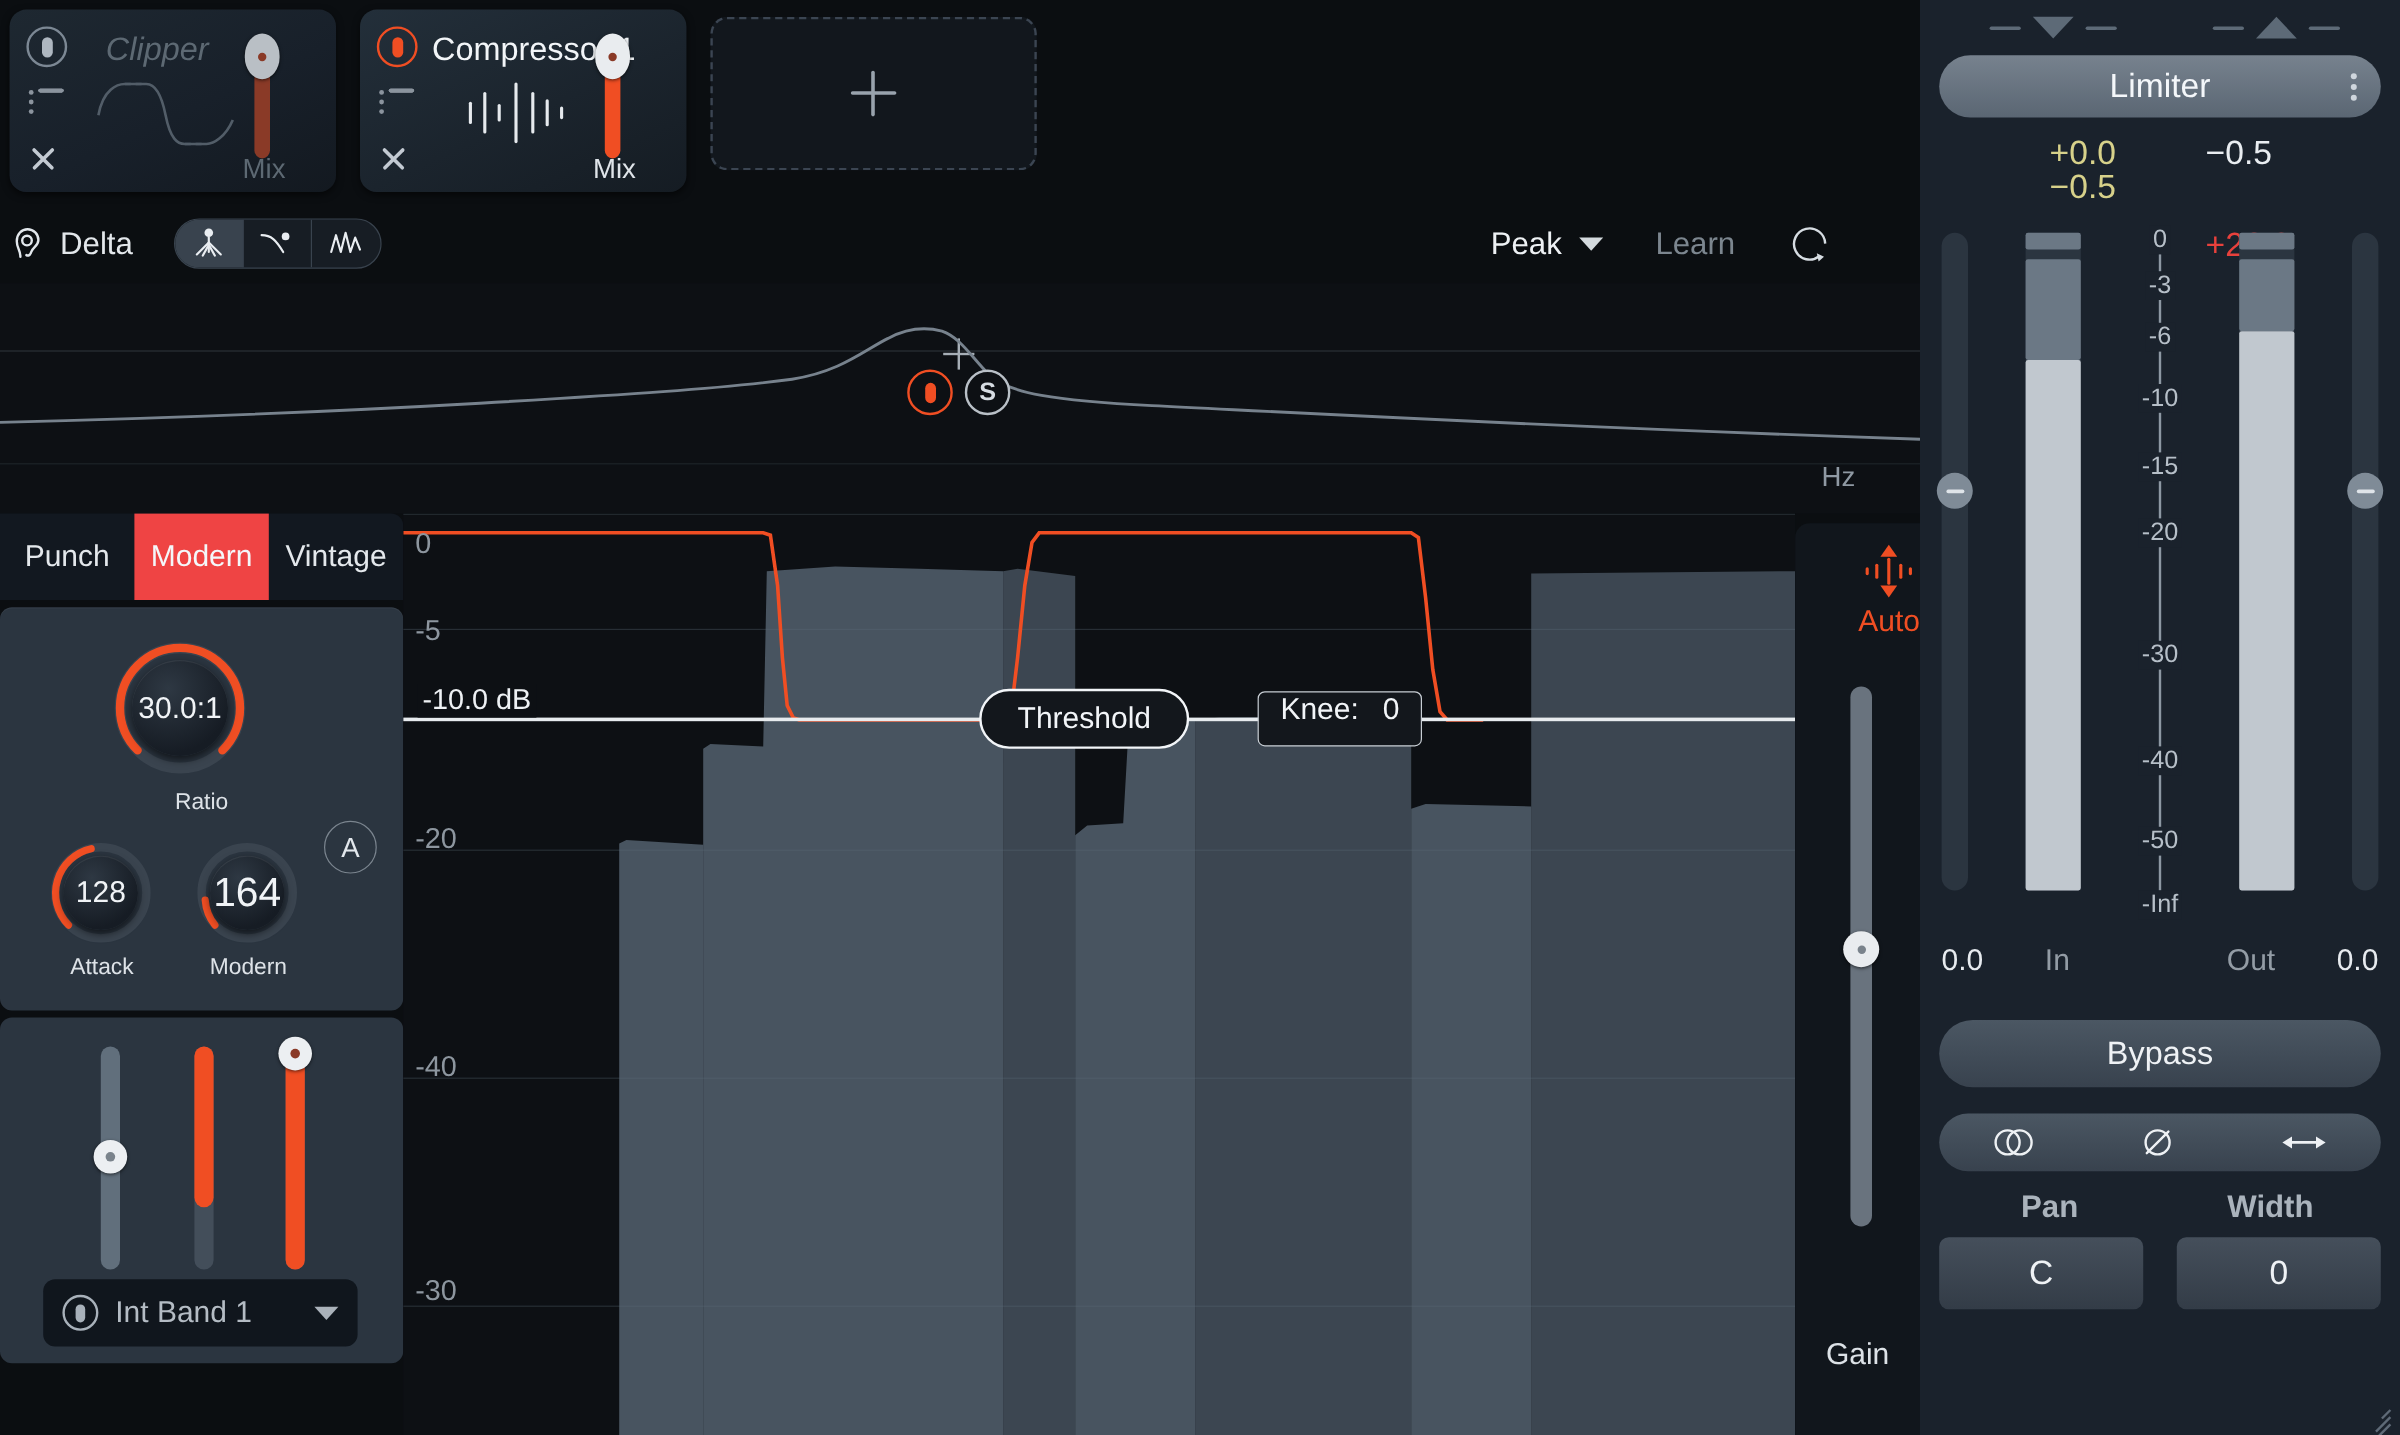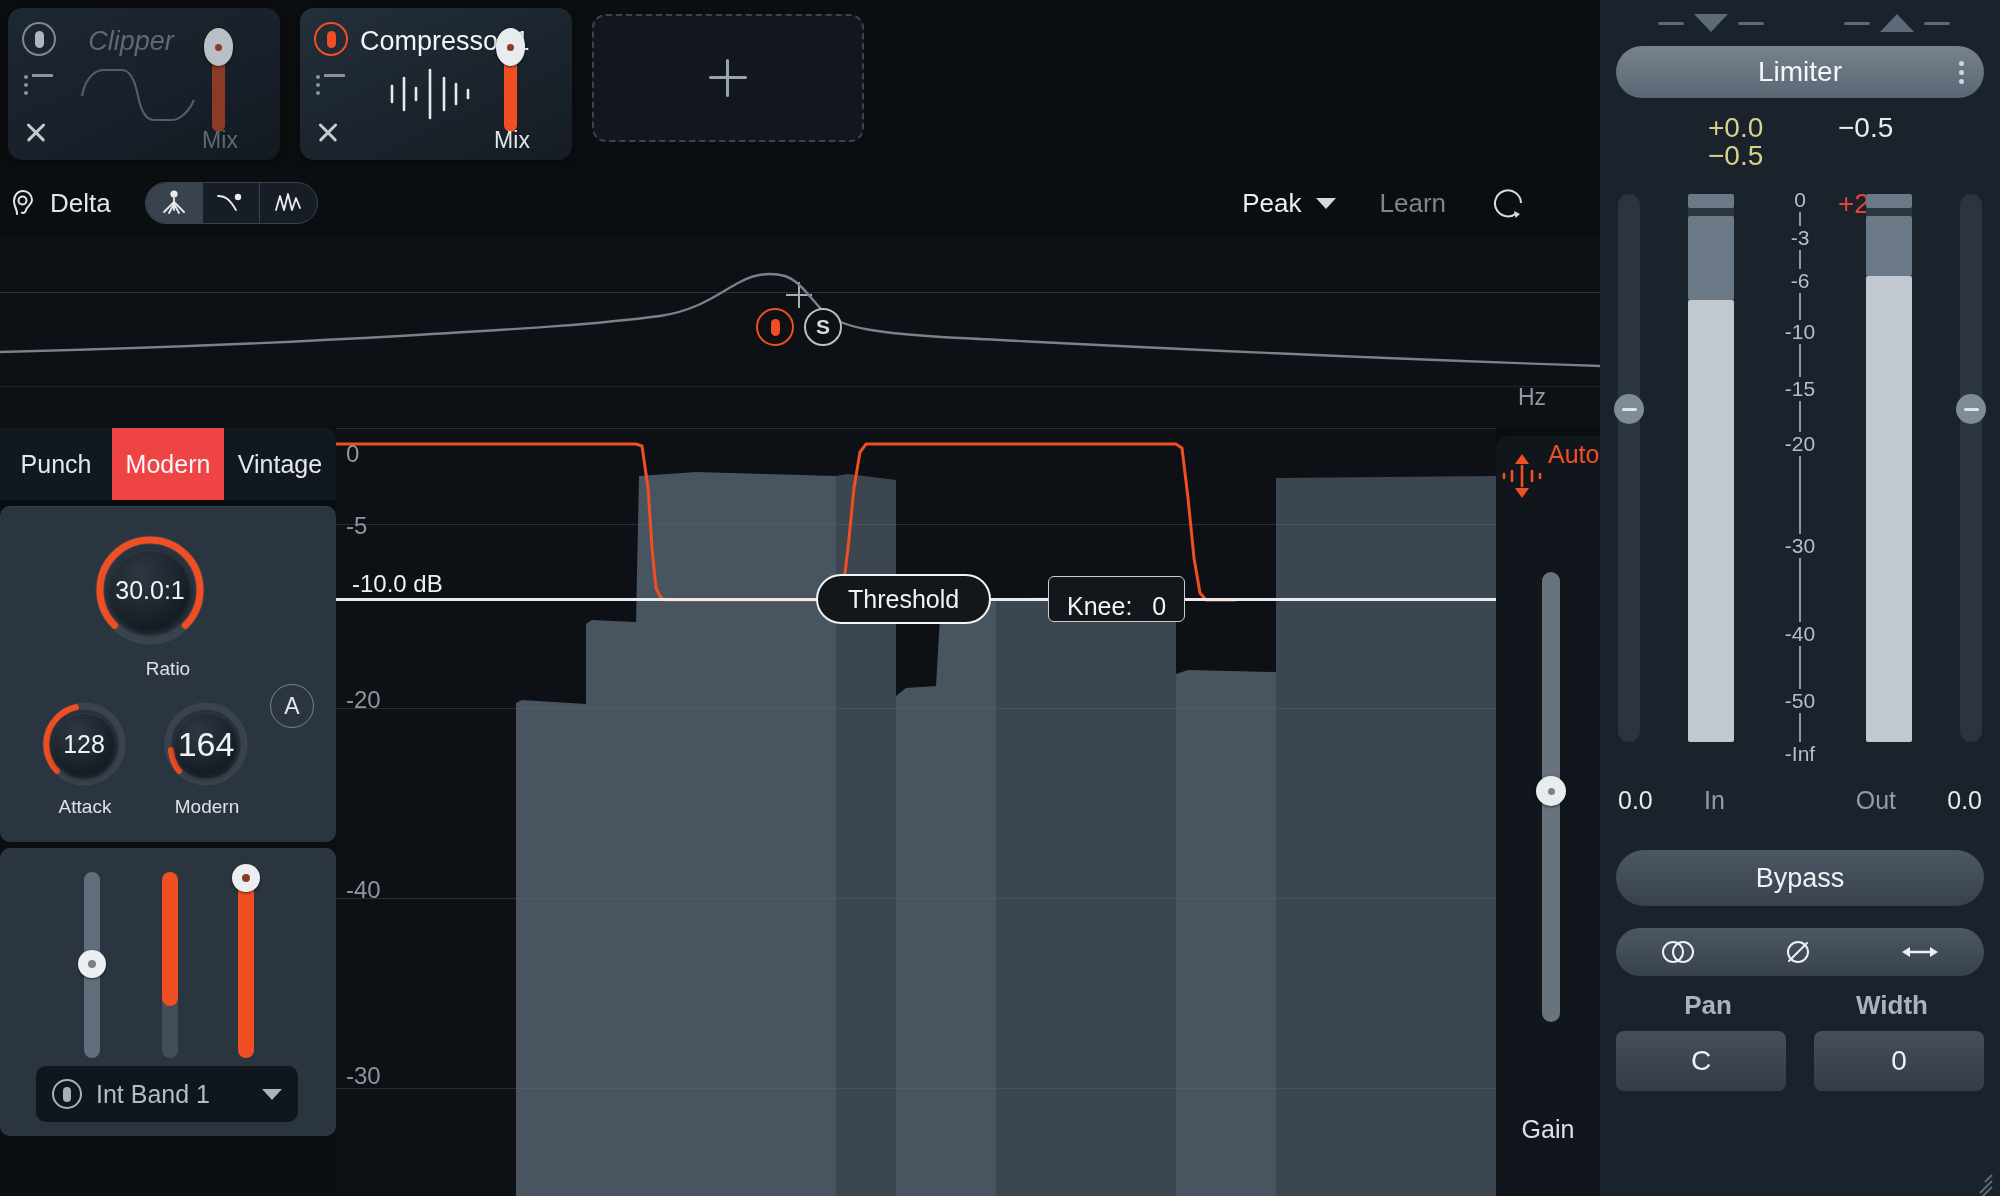--- a/index.html
+++ b/index.html
@@ -225,29 +225,29 @@
   }
   .thresh-pill {
     position:absolute; height: 50px; border-radius: 25px;
     background:#13171c; border: 2.5px solid #f2f5f8;
     display:flex;align-items:center;justify-content:center;
     font-size:25px;color:#f2f5f8; padding: 0 30px;
   }
   .knee-box {
     position:absolute; height: 46px; border-radius: 6px;
     background:#13171c; border: 1.5px solid #c8ced4;
-    display:flex;align-items:flex-end; gap:20px;
+    display:flex;align-items:flex-start; gap:20px;
     font-size:25px;color:#f2f5f8; padding: 0 18px;
   }
 
   
   .auto-col {
     position:absolute; left: 1496px; top: 436px; width: 104px; height: 760px;
     background:#11161c; border-radius: 12px 0 0 0;
-    display:flex; flex-direction:row; align-items:flex-start;
+    display:flex; flex-direction:column; align-items:flex-end;
   }
   .auto-icon { margin-top: 16px; width: 52px; height: 48px; }
   .auto-text { margin-top: 4px; font-size: 25px; color:#f04e23; }
   .gain-track {
     position:absolute; left: 46px; top: 136px; width: 18px; height: 450px;
     border-radius: 9px; background:#69737e;
   }
   .gain-knob {
     position:absolute; left: 40px; top: 340px; width: 30px; height: 30px;
     border-radius: 50%; background:#e9ecef; box-shadow:0 1px 3px rgba(0,0,0,.6);

